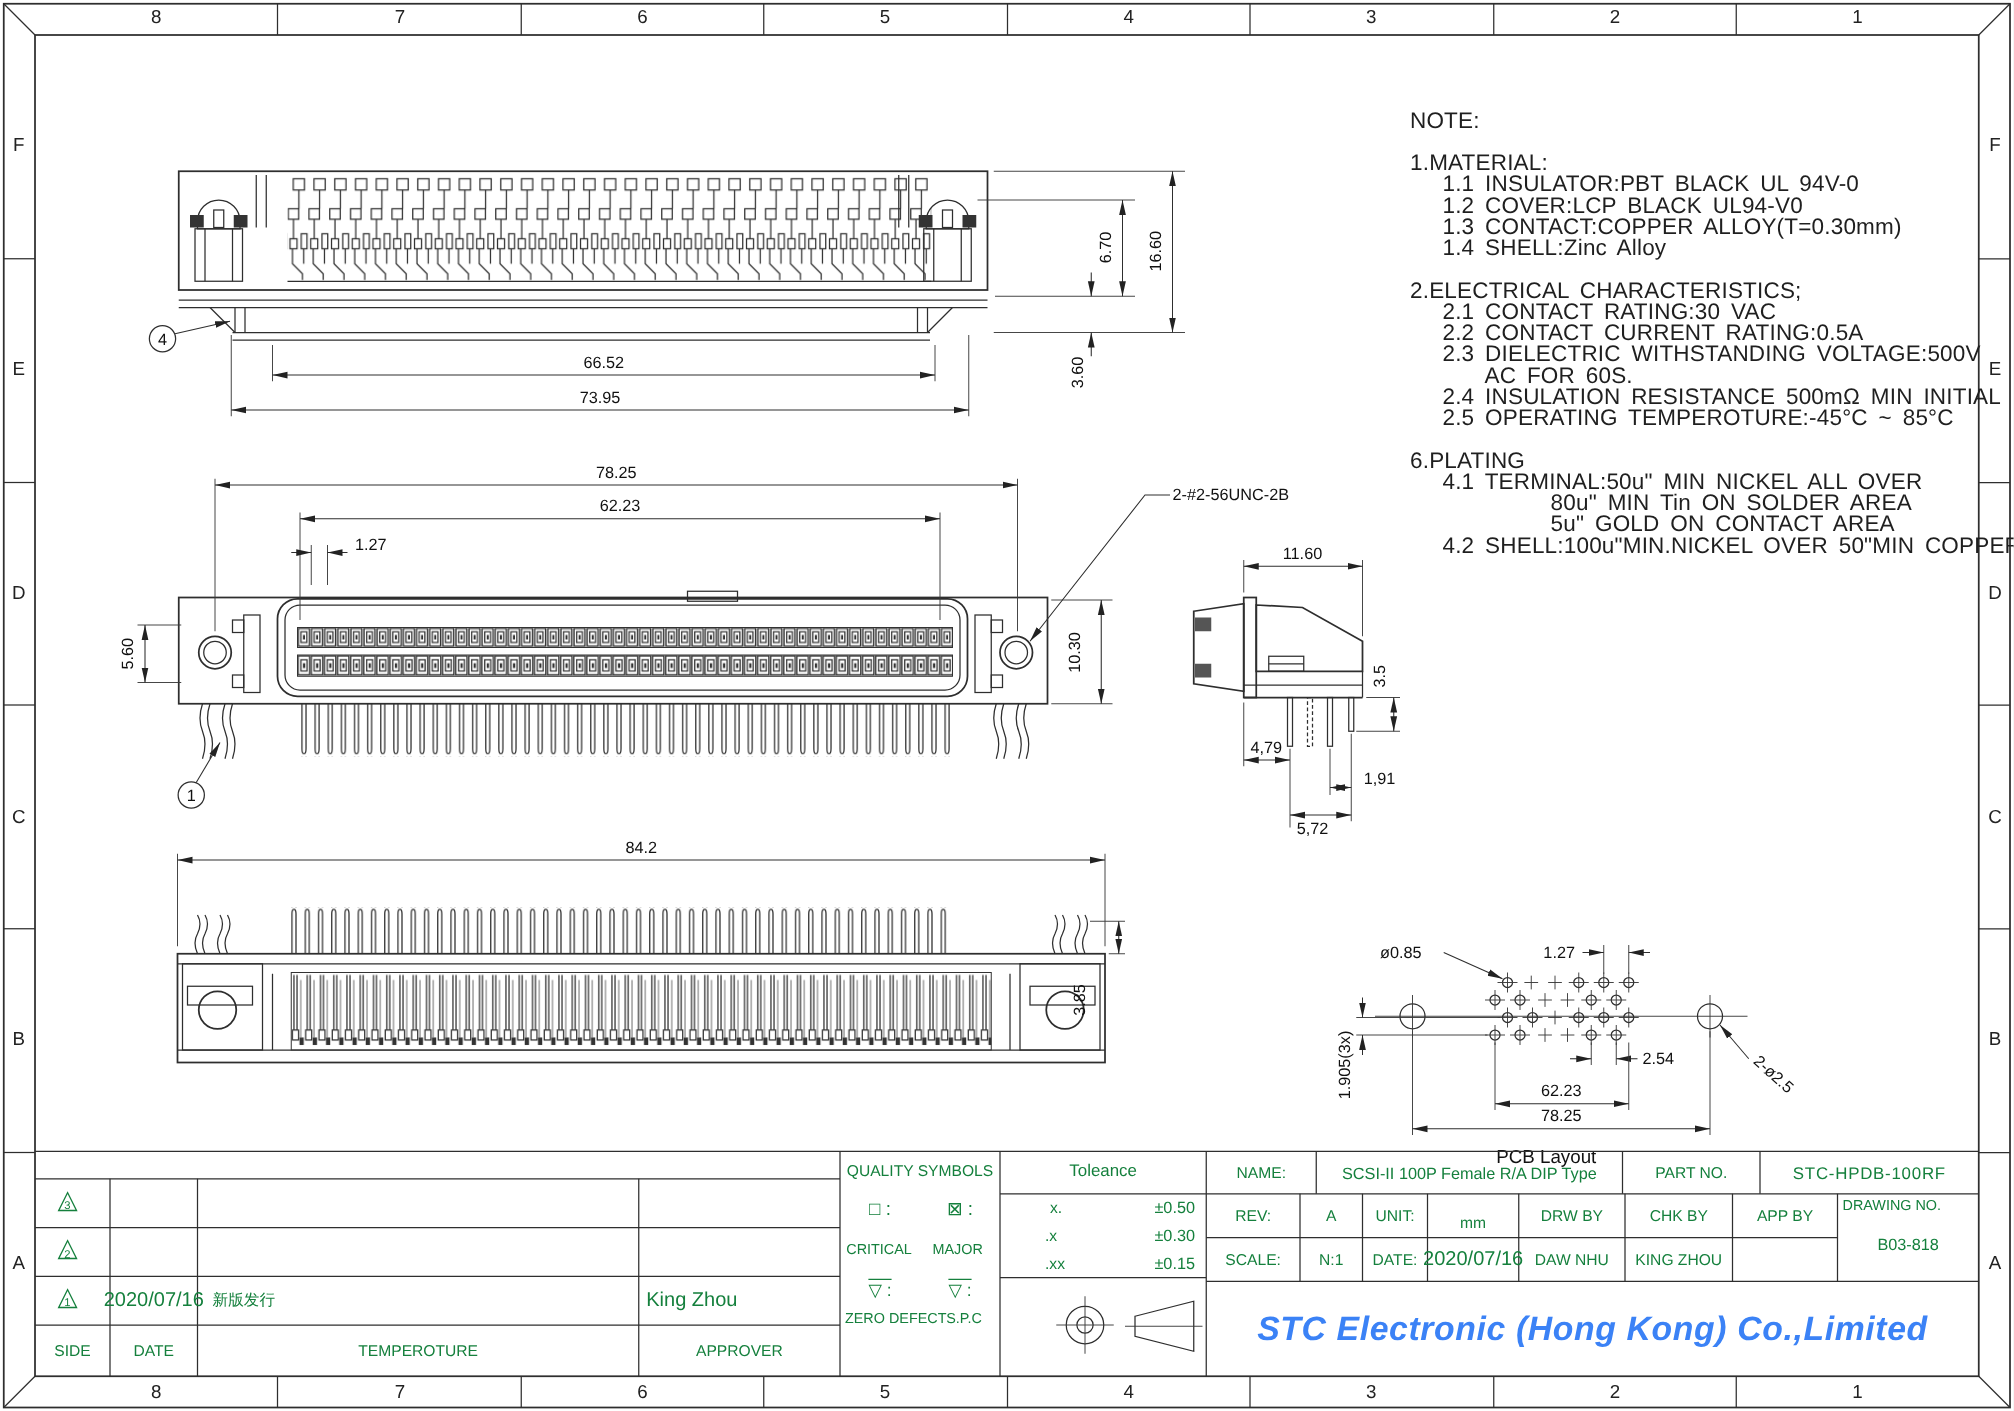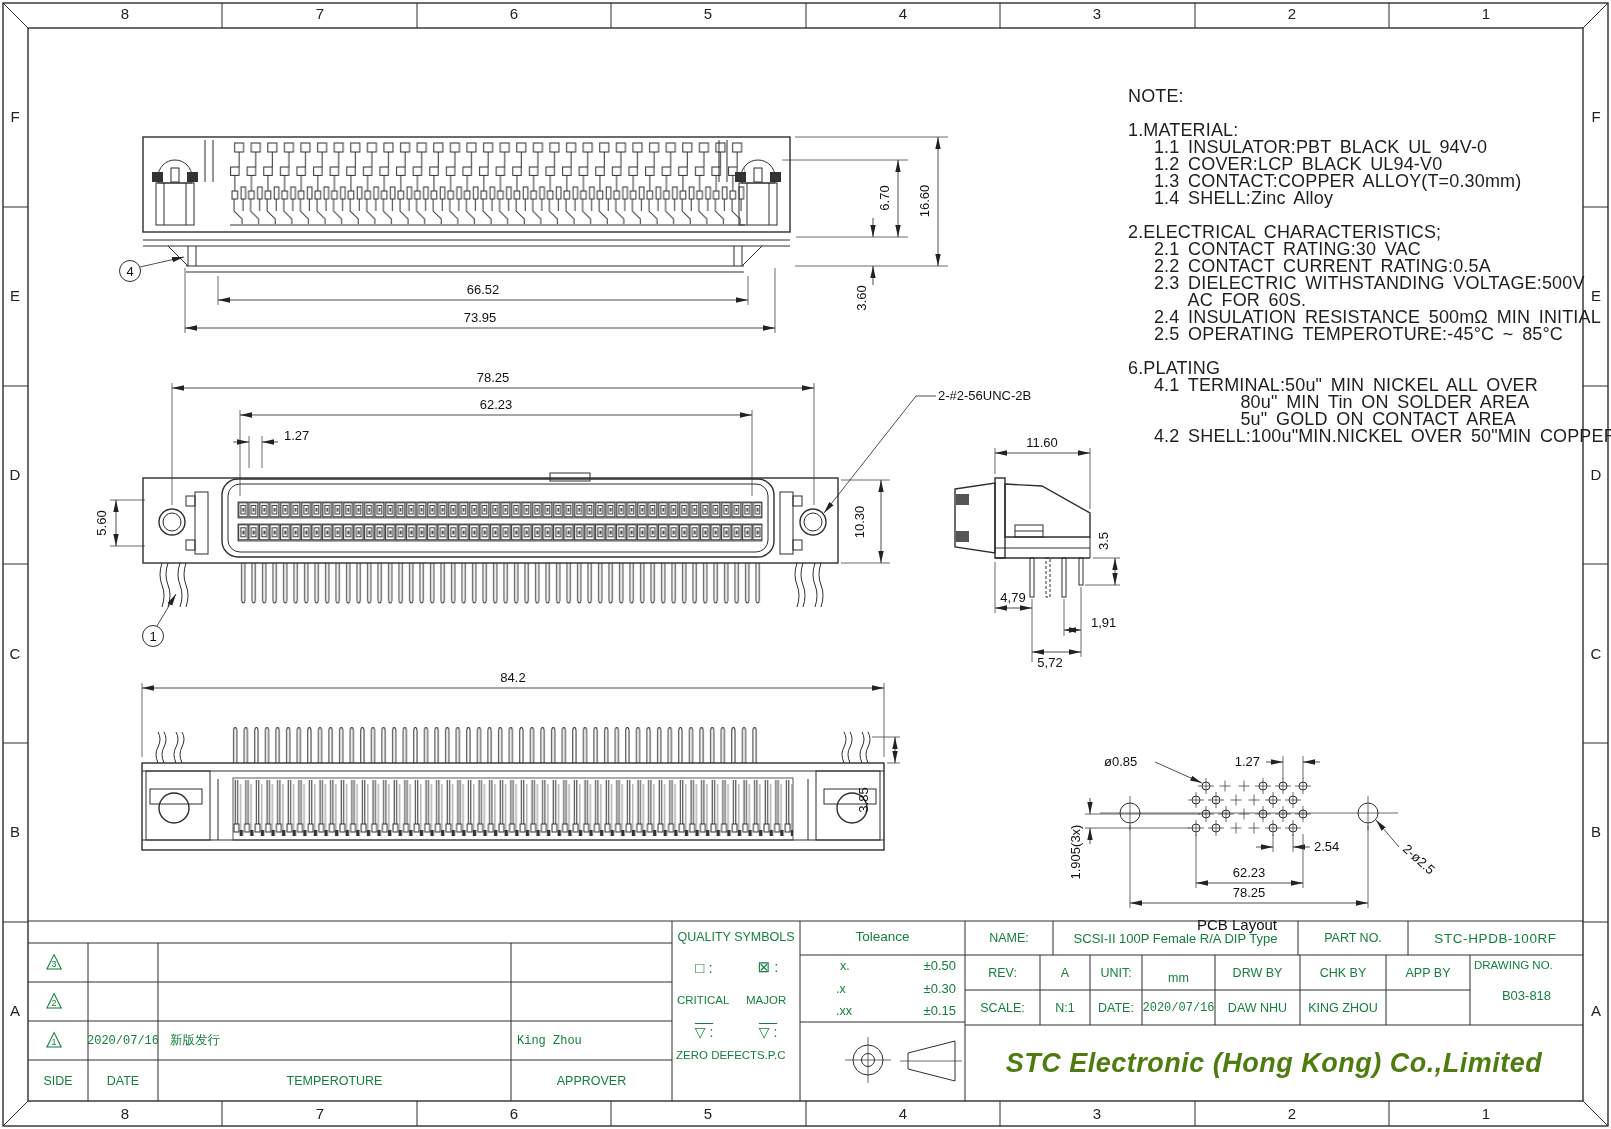--- a/index.html
+++ b/index.html
@@ -15,24 +15,24 @@
   .zl{position:absolute;width:40px;text-align:center;font-size:15px;color:#222}
   .notes{position:absolute;left:1128px;top:88px;font-size:18px;line-height:17px;
          letter-spacing:.15px;word-spacing:3.5px;color:#1f1f1f}
   .nl{white-space:pre;min-height:17px}
   .tcell{position:absolute;display:flex;align-items:center;justify-content:center;
          font-size:12.5px;color:#15803d;white-space:nowrap}
   .tl{justify-content:flex-start}
   .tr{justify-content:flex-end}
   .f11{font-size:11.5px}
   .f14{font-size:13px}
-  .mono{font-family:Liberation Mono, monospace;font-size:12px}
+  .mono{font-family:Liberation Sans, sans-serif;font-size:16px}
   .company{position:absolute;left:965px;top:1026px;width:618px;height:74px;display:flex;
            align-items:center;justify-content:center;font-size:27px;font-style:italic;
-           font-weight:600;letter-spacing:.5px;color:#4d7c0f}
+           font-weight:600;letter-spacing:.5px;color:#3b82f6}
   .revtri{position:relative;display:inline-block;width:24px;height:24px}
   .revtri .g{position:absolute;left:0;top:-2px;font-size:21px;line-height:24px}
   .revtri .n{position:absolute;left:1px;width:14px;top:9px;font-size:9px;text-align:center}
   .ovl{text-decoration:overline}
 </style>
 </head>
 <body>
 
 <div class="sheet">
 

